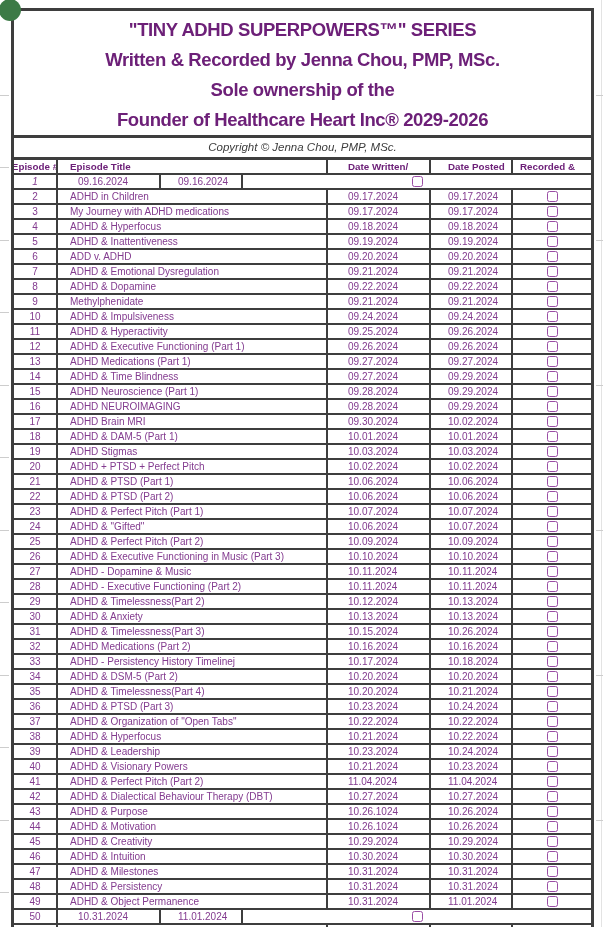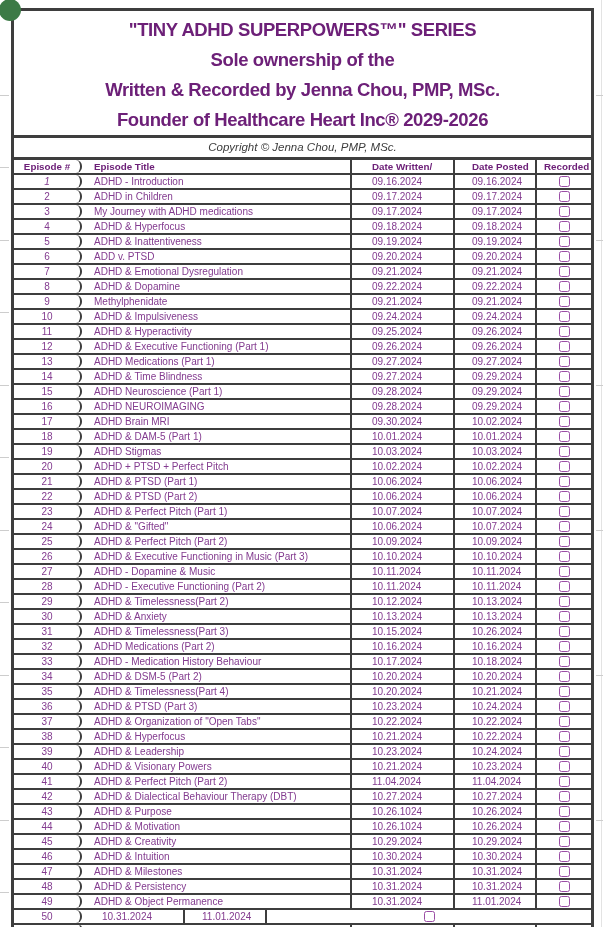--- a/index.html
+++ b/index.html
@@ -39,21 +39,21 @@
   .copyright-row{
     border-top:3px solid #3e3e3e;border-bottom:3px solid #3e3e3e;
     height:19px;line-height:19px;text-align:center;
     font-style:italic;font-size:11.5px;color:#3d3d3d;font-weight:500;
   }
 
   .tr{display:flex;border-bottom:2px solid #3e3e3e;height:15px;box-sizing:border-box;background:#fff;}
   .td{box-sizing:border-box;border-right:2px solid #3e3e3e;display:flex;align-items:center;
       font-size:10px;color:#833b8f;overflow:hidden;white-space:nowrap;}
   .td:last-child{border-right:0;}
-  .c-num{width:68px;justify-content:center;border-radius:6px;}
+  .c-num{width:44px;justify-content:center;}
   .c-title{width:270px;padding-left:12px;}
   .c-written{width:103px;padding-left:20px;}
   .c-posted{width:82px;padding-left:17px;}
   .c-rec{flex:1;justify-content:center;}
   .thead .td{font-weight:700;color:#6d2078;font-size:9.8px;}
   .thead{height:15px;}
   .italic{font-style:italic;}
 
   .checkbox{
     width:9px;height:9px;border:1.6px solid #9a4da5;border-radius:2.5px;
@@ -84,39 +84,38 @@
 <div class="tick right" style="top:530px"></div>
 <div class="tick right" style="top:675px"></div>
 <div class="tick right" style="top:820px"></div>
 
 <div class="corner-dot"></div>
 
 <div class="sheet">
 
   <div class="title-block">
     <div class="title-line">"TINY ADHD SUPERPOWERS™" SERIES</div>
+    <div class="title-line">Written &amp; Recorded by Jenna Chou, PMP, MSc.</div>
     <div class="title-line">Sole ownership of the</div>
-    <div class="title-line">Written &amp; Recorded by Jenna Chou, PMP, MSc.</div>
     <div class="title-line">Founder of Healthcare Heart Inc® 2029-2026</div>
   </div>
 
   <div class="copyright-row">Copyright © Jenna Chou, PMP, MSc.</div>
 
   <div class="tr thead">
     <div class="td c-num">Episode #</div>
     <div class="td c-title">Episode Title</div>
     <div class="td c-written">Date Written/</div>
     <div class="td c-posted">Date Posted</div>
     <div class="td c-rec" style="justify-content:flex-start;padding-left:7px">Recorded &amp;</div>
   </div>
 
   <div>
       <div class="tr">
     <div class="td c-num italic">1</div>
-    <div class="td c-title">ADHD - Introduction</div>
     <div class="td c-written">09.16.2024</div>
     <div class="td c-posted">09.16.2024</div>
     <div class="td c-rec">
       <span class="checkbox"></span>
     </div>
   </div>
       <div class="tr">
     <div class="td c-num">2</div>
     <div class="td c-title">ADHD in Children</div>
     <div class="td c-written">09.17.2024</div>
@@ -147,21 +146,21 @@
     <div class="td c-num">5</div>
     <div class="td c-title">ADHD &amp; Inattentiveness</div>
     <div class="td c-written">09.19.2024</div>
     <div class="td c-posted">09.19.2024</div>
     <div class="td c-rec">
       <span class="checkbox"></span>
     </div>
   </div>
       <div class="tr">
     <div class="td c-num">6</div>
-    <div class="td c-title">ADD v. PTSD</div>
+    <div class="td c-title">ADD v. ADHD</div>
     <div class="td c-written">09.20.2024</div>
     <div class="td c-posted">09.20.2024</div>
     <div class="td c-rec">
       <span class="checkbox"></span>
     </div>
   </div>
       <div class="tr">
     <div class="td c-num">7</div>
     <div class="td c-title">ADHD &amp; Emotional Dysregulation</div>
     <div class="td c-written">09.21.2024</div>
@@ -390,21 +389,21 @@
     <div class="td c-num">32</div>
     <div class="td c-title">ADHD Medications (Part 2)</div>
     <div class="td c-written">10.16.2024</div>
     <div class="td c-posted">10.16.2024</div>
     <div class="td c-rec">
       <span class="checkbox"></span>
     </div>
   </div>
       <div class="tr">
     <div class="td c-num">33</div>
-    <div class="td c-title">ADHD - Medication History Behaviour</div>
+    <div class="td c-title">ADHD - Persistency History Timelinej</div>
     <div class="td c-written">10.17.2024</div>
     <div class="td c-posted">10.18.2024</div>
     <div class="td c-rec">
       <span class="checkbox"></span>
     </div>
   </div>
       <div class="tr">
     <div class="td c-num">34</div>
     <div class="td c-title">ADHD &amp; DSM-5 (Part 2)</div>
     <div class="td c-written">10.20.2024</div>

